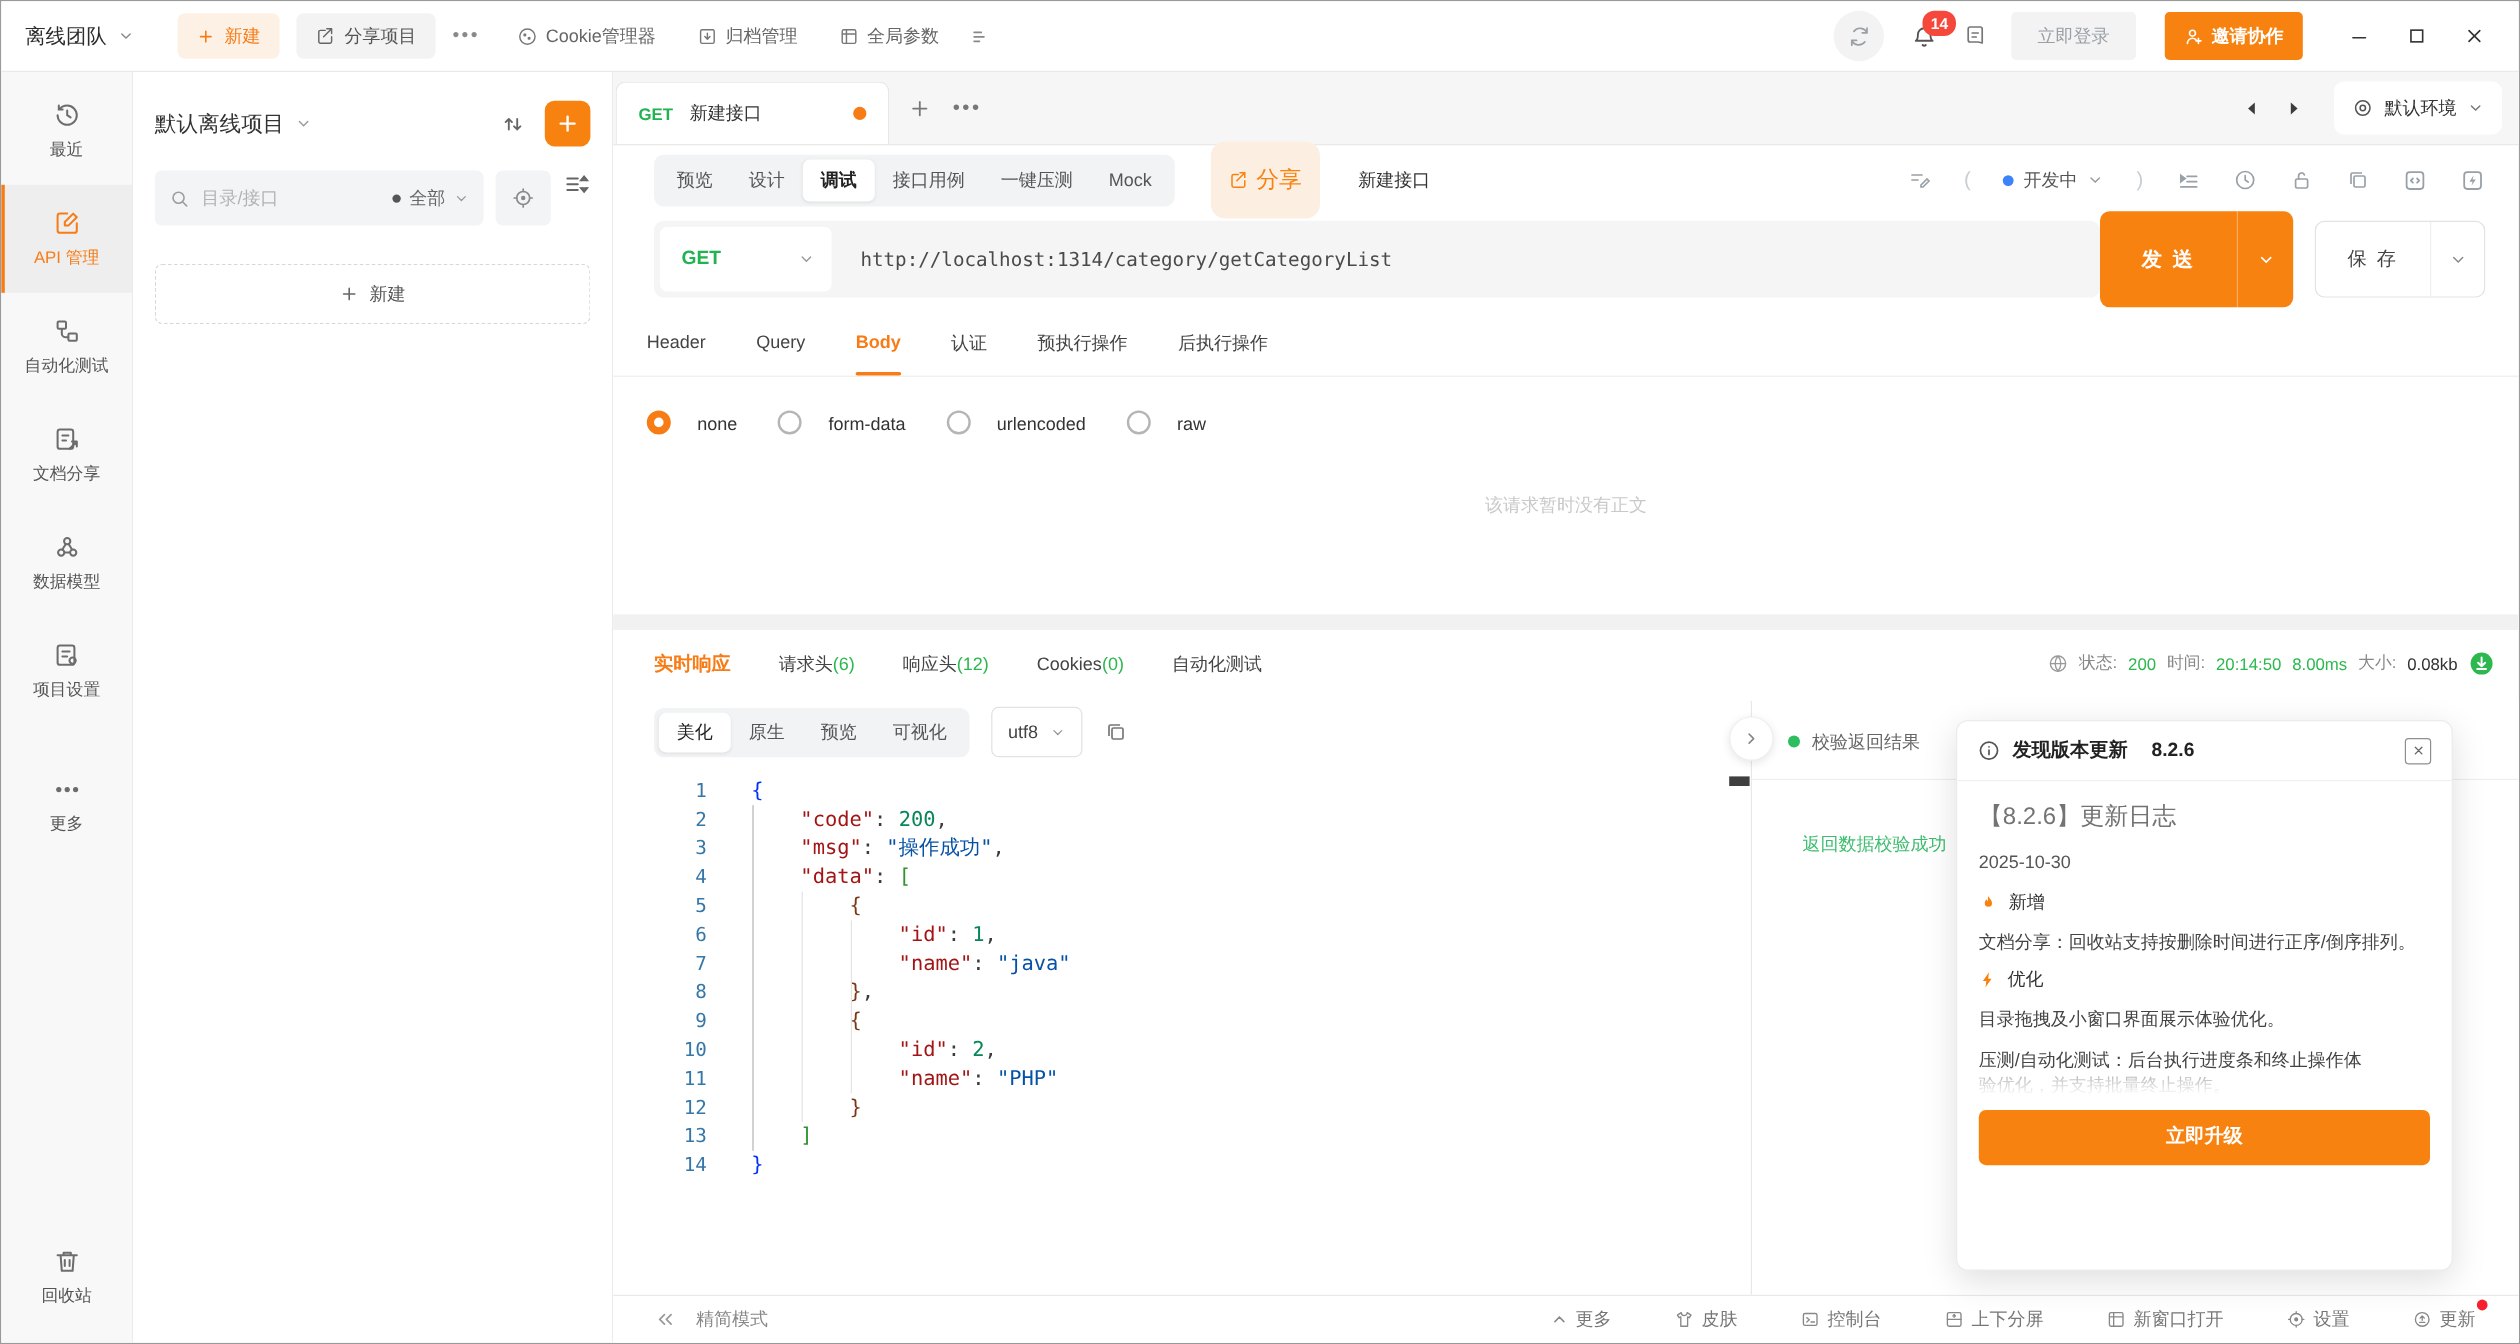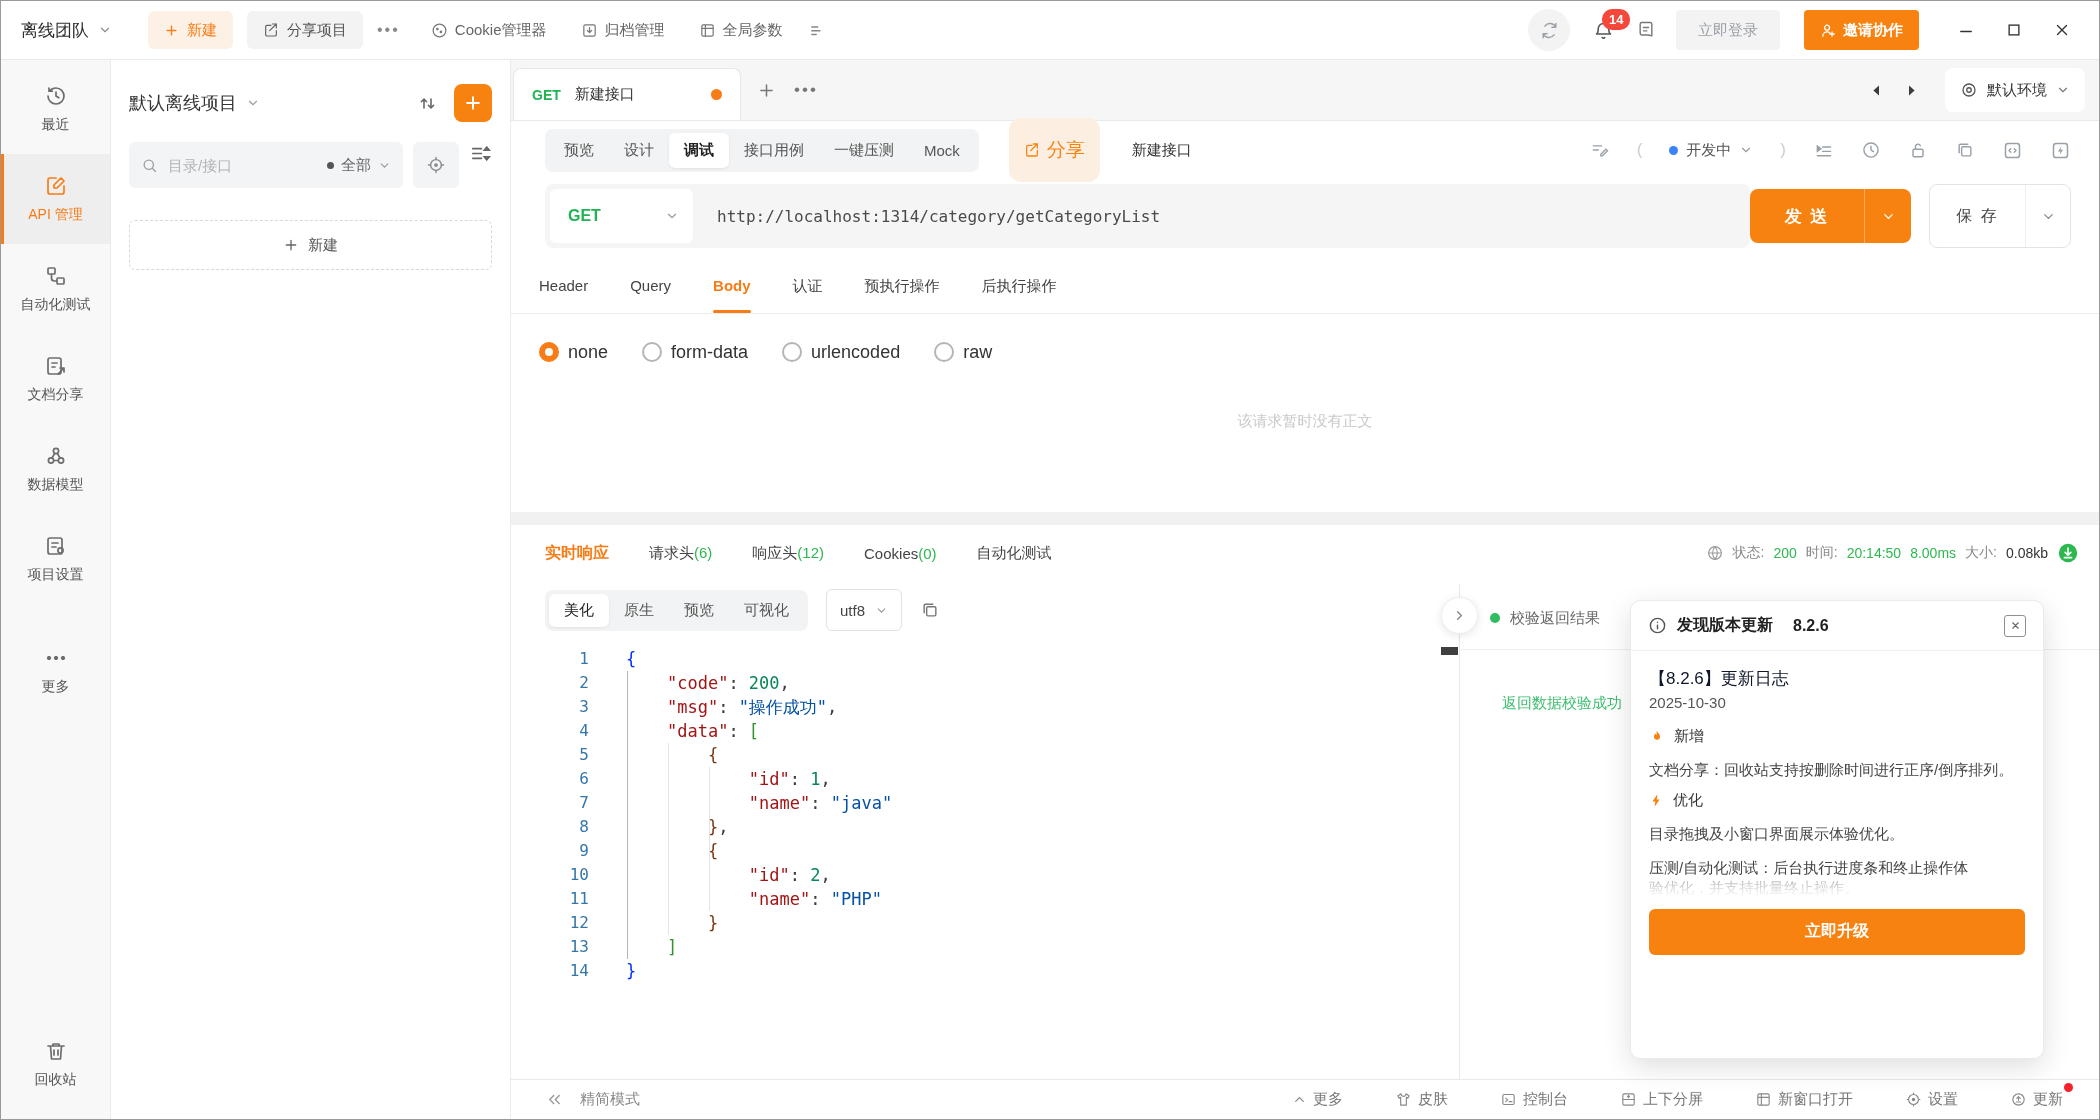--- a/index.html
+++ b/index.html
@@ -85,35 +85,35 @@
   .paren{color:#c9ced4;font-size:17px}
   .dev-status{display:flex;align-items:center;gap:8px;color:#555;font-size:15px}
   .dev-dot{width:9px;height:9px;border-radius:50%;background:#3a84f7}
 
   .urlrow{position:absolute;left:34px;top:124px;right:14px;height:64px;display:flex;align-items:center}
   .url-box{width:1205px;height:64px;background:#f5f5f6;border-radius:8px;display:flex;align-items:center;padding:5px;box-sizing:border-box}
   .method-select{width:143px;height:54px;background:#fff;border-radius:6px;display:flex;align-items:center;padding:0 14px 0 18px;box-sizing:border-box}
   .method-select .m{color:#21b352;font-weight:bold;font-size:16px}
   .method-select .ic{margin-left:auto}
   .url-text{margin-left:24px;font-family:"DejaVu Sans Mono","Liberation Mono",monospace;font-size:16px;color:#4a4a4a}
-  .send-btn{width:161px;height:54px;background:#f8820f;border-radius:8px;display:flex;align-items:center;color:#fff}
+  .send-btn{width:161px;height:80px;background:#f8820f;border-radius:8px;display:flex;align-items:center;color:#fff}
   .send-btn .lbl{flex:1;text-align:center;font-size:17px;font-weight:bold;letter-spacing:2px}
   .send-btn .caret{width:46px;height:100%;display:flex;align-items:center;justify-content:center;border-left:1px solid rgba(255,255,255,.35)}
   .save-btn{margin-left:18px;width:142px;height:64px;background:#fff;border:1px solid #e3e3e3;border-radius:8px;display:flex;align-items:center;color:#444;box-sizing:border-box}
   .save-btn .lbl{flex:1;text-align:center;font-size:16px;letter-spacing:2px}
   .save-btn .caret{width:44px;height:100%;display:flex;align-items:center;justify-content:center;border-left:1px solid #eee;color:#888}
 
   .reqtabs{position:absolute;left:0;top:205px;right:0;height:49px;display:flex;align-items:flex-start;gap:42px;
            padding-left:28px;border-bottom:1px solid #ededee;box-sizing:border-box}
   .reqtab{font-size:15px;color:#444;padding-top:12px;position:relative;height:100%;box-sizing:border-box}
   .reqtab.active{color:#f87c16;font-weight:bold}
   .reqtab.active::after{content:"";position:absolute;left:0;right:0;bottom:0;height:3px;background:#f87c16;border-radius:2px}
 
   .bodytypes{position:absolute;left:28px;top:268px;right:0;height:48px;display:flex;align-items:center;gap:34px}
-  .radio-opt{display:flex;align-items:flex-start;gap:9px;font-size:18px;color:#333}
+  .radio-opt{display:flex;align-items:flex-end;gap:22px;font-size:15px;color:#333}
   .radio{width:20px;height:20px;border-radius:50%;border:2px solid #b5b5b5;box-sizing:border-box;background:#fff}
   .radio.checked{border:6px solid #f87c16}
 
   .empty-hint{position:absolute;left:0;right:0;top:352px;text-align:center;color:#c9c9c9;font-size:15px}
 
   .hstrip{position:absolute;left:0;top:452px;right:0;height:13px;background:#f1f1f2}
 
   .resphead{position:absolute;left:0;top:465px;right:0;height:56px;display:flex;align-items:center;padding:0 20px 0 34px;box-sizing:border-box}
   .resp-tab{margin-right:40px;font-size:15px;color:#444;white-space:nowrap}
   .resp-tab.active{color:#f87c16;font-weight:bold;font-size:16px}
@@ -161,21 +161,21 @@
 
   
   .popup{position:absolute;left:1629px;top:599px;width:414px;height:459px;background:#fff;border:1px solid #ebebeb;
          border-radius:10px;box-shadow:0 8px 28px rgba(0,0,0,.13);z-index:20;box-sizing:border-box}
   .pp-head{height:49px;display:flex;align-items:center;gap:10px;padding:0 17px;border-bottom:1px solid #f0f0f0}
   .pp-title{font-size:16px;font-weight:bold;color:#222}
   .pp-ver{font-size:16px;font-weight:bold;color:#222;margin-left:10px}
   .pp-close{margin-left:auto;width:20px;height:20px;border:1.5px solid #8f8f8f;border-radius:3px;display:flex;
             align-items:center;justify-content:center;color:#666}
   .pp-body{padding:16px 18px 0 18px}
-  .pp-log{font-size:17px;color:#0f172a;margin-bottom:4px}
+  .pp-log{font-size:20px;color:#737373;margin-bottom:16px}
   .pp-date{font-size:15px;color:#555;margin-bottom:16px}
   .pp-tag{display:flex;align-items:center;gap:9px;font-size:15px;color:#333;margin-bottom:12px}
   .pp-p{font-size:15px;color:#444;line-height:1.55;margin-bottom:10px}
   .pp-fade{font-size:15px;color:#555;height:18px;overflow:hidden;opacity:.45;
            -webkit-mask-image:linear-gradient(#000,transparent);mask-image:linear-gradient(#000,transparent)}
   .pp-upgrade{margin:12px 0 0 0;height:46px;background:#f8820f;border-radius:6px;color:#fff;font-size:16px;font-weight:bold;
               display:flex;align-items:center;justify-content:center}
 </style>
 </head>
 <body>

